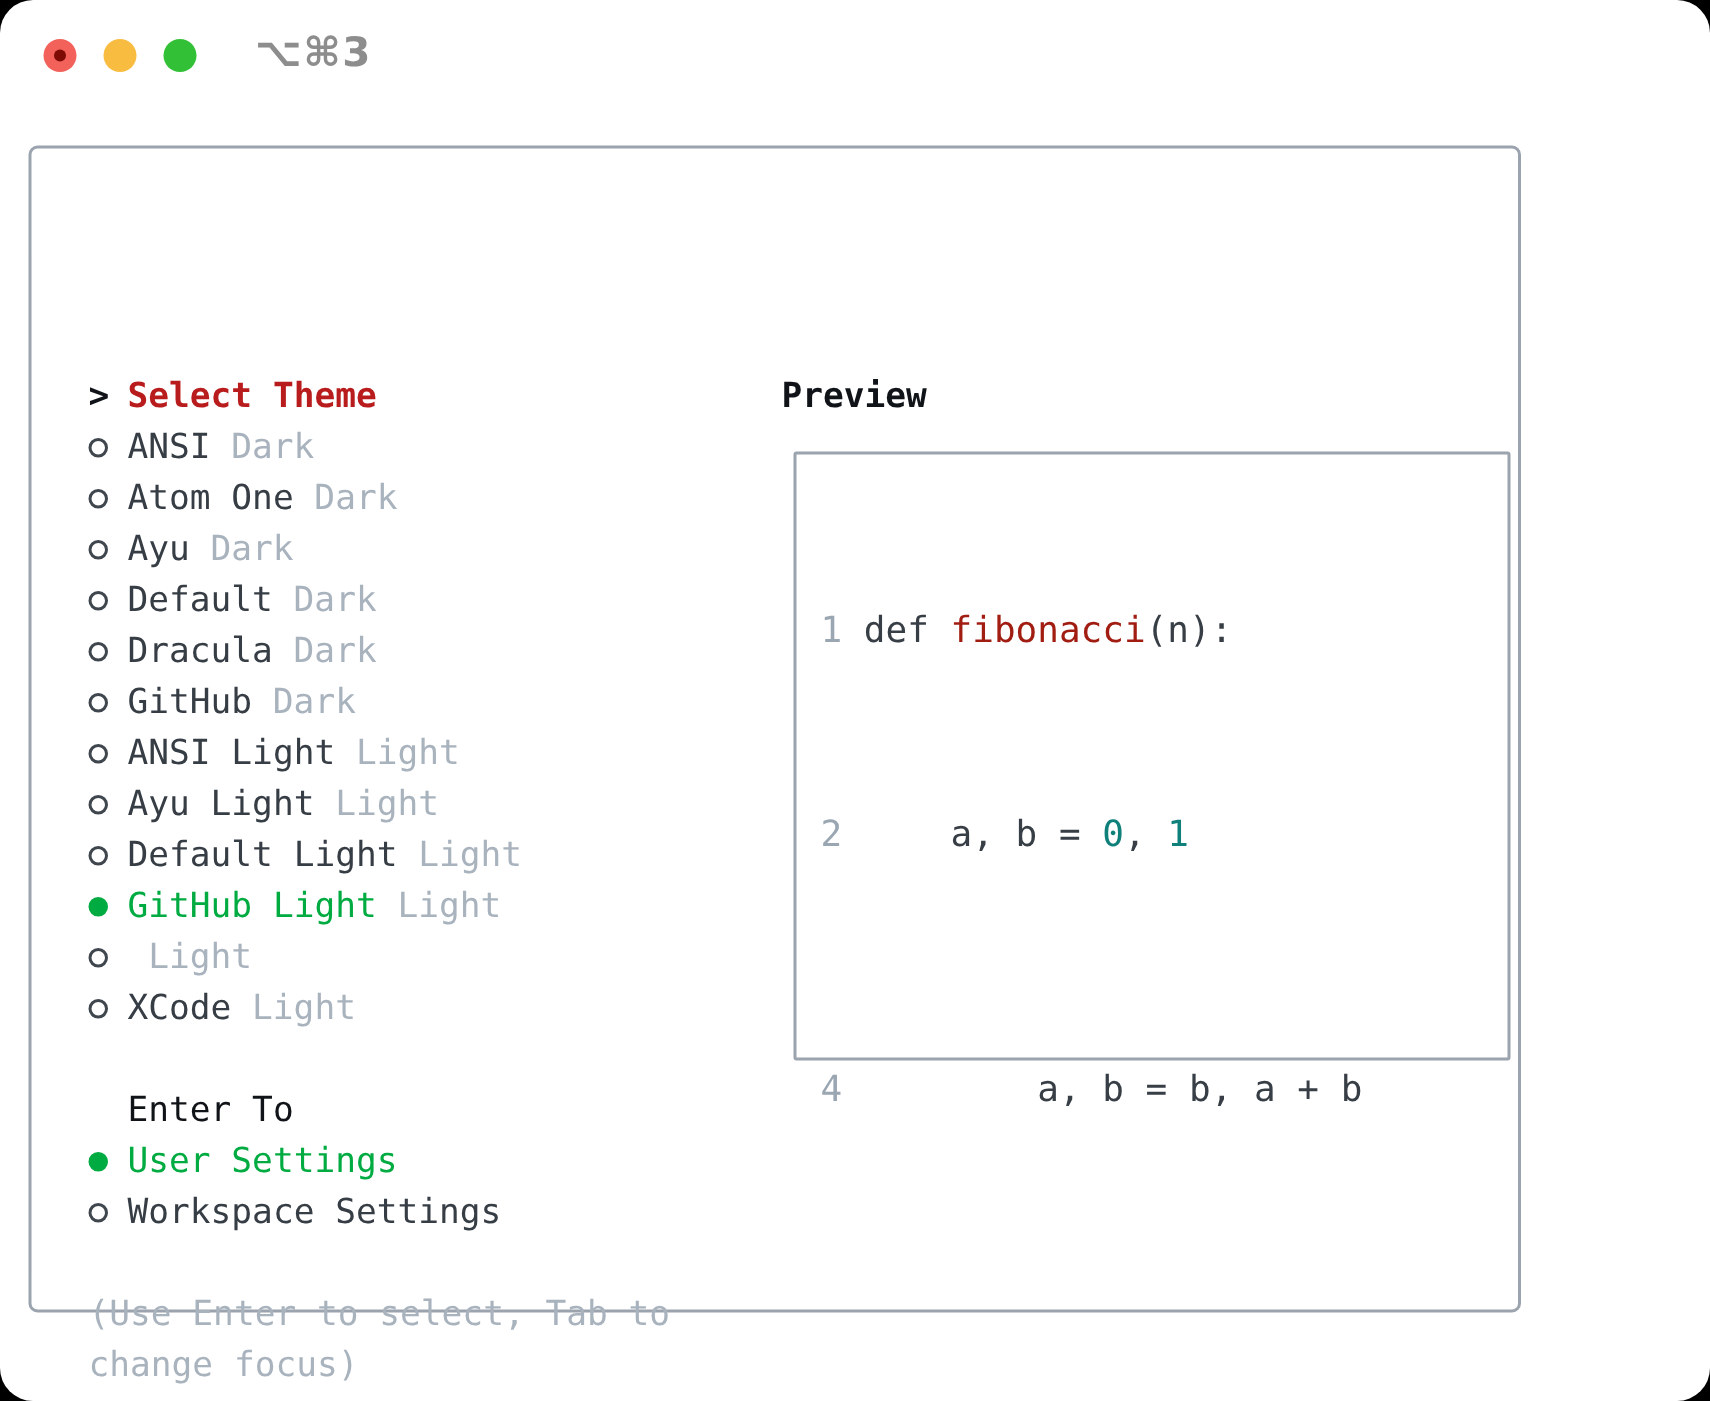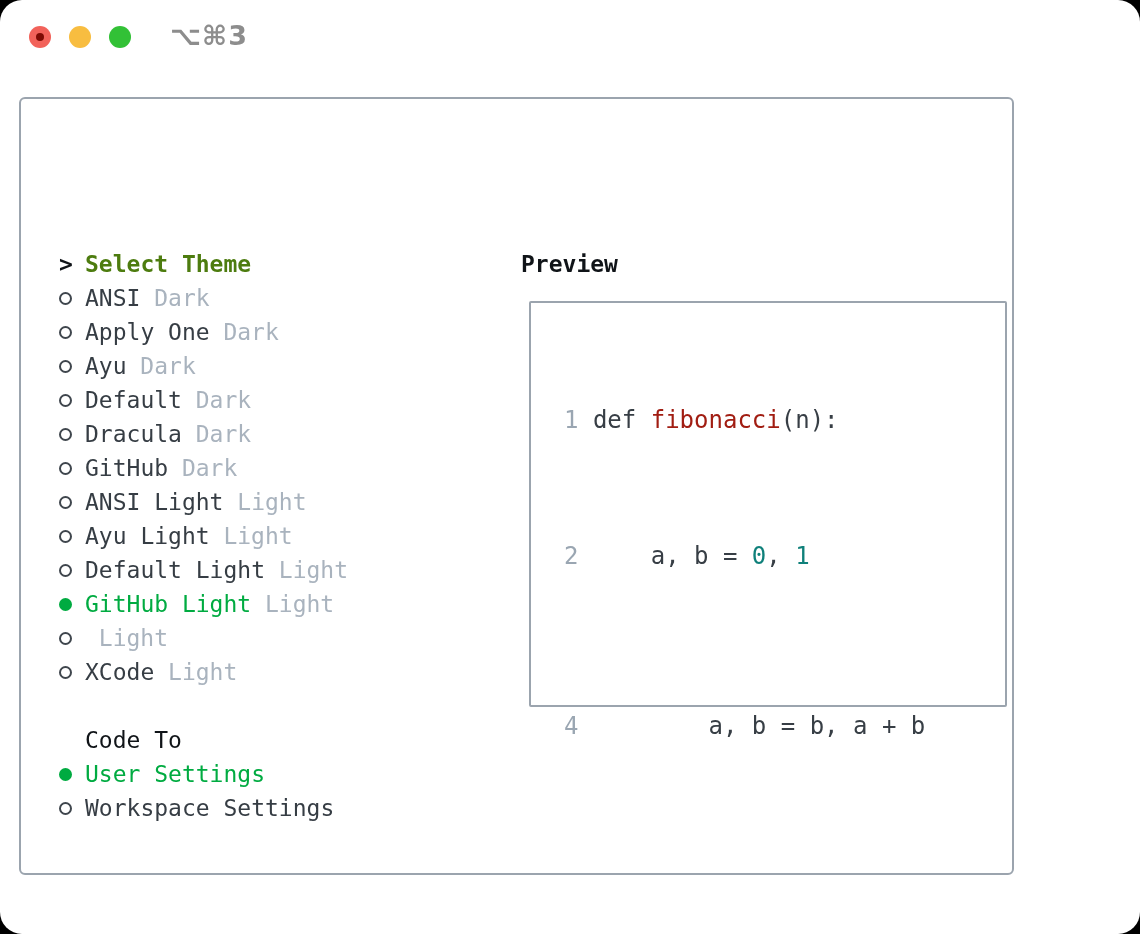--- a/index.html
+++ b/index.html
@@ -27,35 +27,35 @@
   
   .panel{position:absolute;left:19px;top:97px;width:995px;height:778px;box-sizing:border-box;
          border:2px solid var(--border-gray);border-radius:6px;background:#fff;}
   
   .left-col{position:absolute;left:38px;top:148px;font-size:23px;line-height:34px;color:var(--name-dark);}
   .row{display:flex;align-items:center;height:34px;white-space:pre;}
   .bullet-col{width:26px;display:flex;align-items:center;flex:none;}
   .prompt{font-weight:700;color:#101418;}
   .ring{width:13px;height:13px;box-sizing:border-box;border:2px solid var(--ring-gray);border-radius:50%;}
   .ring.filled{border-color:var(--selection-green);background:var(--selection-green);}
-  .list-header{font-weight:700;color:#4d7c0f;}
+  .list-header{font-weight:700;color:#b91c1c;}
   .theme-name{color:var(--name-dark);}
   .theme-item.selected .theme-name{color:var(--selection-green);}
   .theme-tag{color:var(--muted);margin-left:13.8px;text-align:center;}
   .apply-header{margin-top:34px;padding-left:26px;color:#101418;}
   .apply-option .opt-label{color:var(--name-dark);}
   .apply-option.selected .opt-label{color:var(--selection-green);}
   .hint{margin-top:34px;color:var(--muted);white-space:pre;}
   
   .preview-header{position:absolute;left:500px;top:148px;font-size:23px;line-height:34px;
                   font-weight:700;color:#101418;}
   .preview-box{position:absolute;left:508px;top:202px;width:478px;height:406px;box-sizing:border-box;
                border:2px solid var(--border-gray);border-radius:2px;background:#fff;}
   .code{position:absolute;left:16px;top:32px;font-size:24px;line-height:34px;white-space:pre;}
-  .code-line{height:34px;margin-left:17px;}
+  .code-line{height:34px;}
   .ln{color:var(--line-number);}
   .tok-code{color:var(--code-default);}
   .tok-func{color:var(--function-red);}
   .tok-num{color:var(--number-teal);}
   .tok-builtin{color:var(--builtin-blue);}
 </style>
 </head>
 <body>
 
 <div class="window">
@@ -74,21 +74,21 @@
       </div>
       <div id="theme-items">
   <div class="row theme-item">
     <span class="bullet-col"><span class="ring"></span></span>
     <span class="theme-name">ANSI</span>
     <span class="theme-tag">Dark</span>
   </div>
 
   <div class="row theme-item">
     <span class="bullet-col"><span class="ring"></span></span>
-    <span class="theme-name">Apply One</span>
+    <span class="theme-name">Atom One</span>
     <span class="theme-tag">Dark</span>
   </div>
 
   <div class="row theme-item">
     <span class="bullet-col"><span class="ring"></span></span>
     <span class="theme-name">Ayu</span>
     <span class="theme-tag">Dark</span>
   </div>
 
   <div class="row theme-item">
@@ -138,33 +138,34 @@
     <span class="theme-tag">Light</span>
   </div>
 
   <div class="row theme-item">
     <span class="bullet-col"><span class="ring"></span></span>
     <span class="theme-name">XCode</span>
     <span class="theme-tag">Light</span>
   </div>
 </div>
 
-      <div class="apply-header">Code To</div>
+      <div class="apply-header">Enter To</div>
       <div id="apply-options">
   <div class="row apply-option selected">
     <span class="bullet-col"><span class="ring filled"></span></span>
     <span class="opt-label">User Settings</span>
   </div>
 
   <div class="row apply-option">
     <span class="bullet-col"><span class="ring"></span></span>
     <span class="opt-label">Workspace Settings</span>
   </div>
 </div>
 
+      <div class="hint" id="hint"><div>(Use Enter to select, Tab to</div><div>change focus)</div></div>
     </div>
 
     <div class="preview-header">Preview</div>
     <div class="preview-box">
       <div class="code" id="code">
   <div class="code-line"><span class="ln">1</span><span class="segs"><span class="tok-code"> def </span><span class="tok-func">fibonacci</span><span class="tok-code">(n):</span></span></div>
 
   <div class="code-line"><span class="ln">2</span><span class="segs"><span class="tok-code">     a, b = </span><span class="tok-num">0</span><span class="tok-code">, </span><span class="tok-num">1</span></span></div>
 
 

